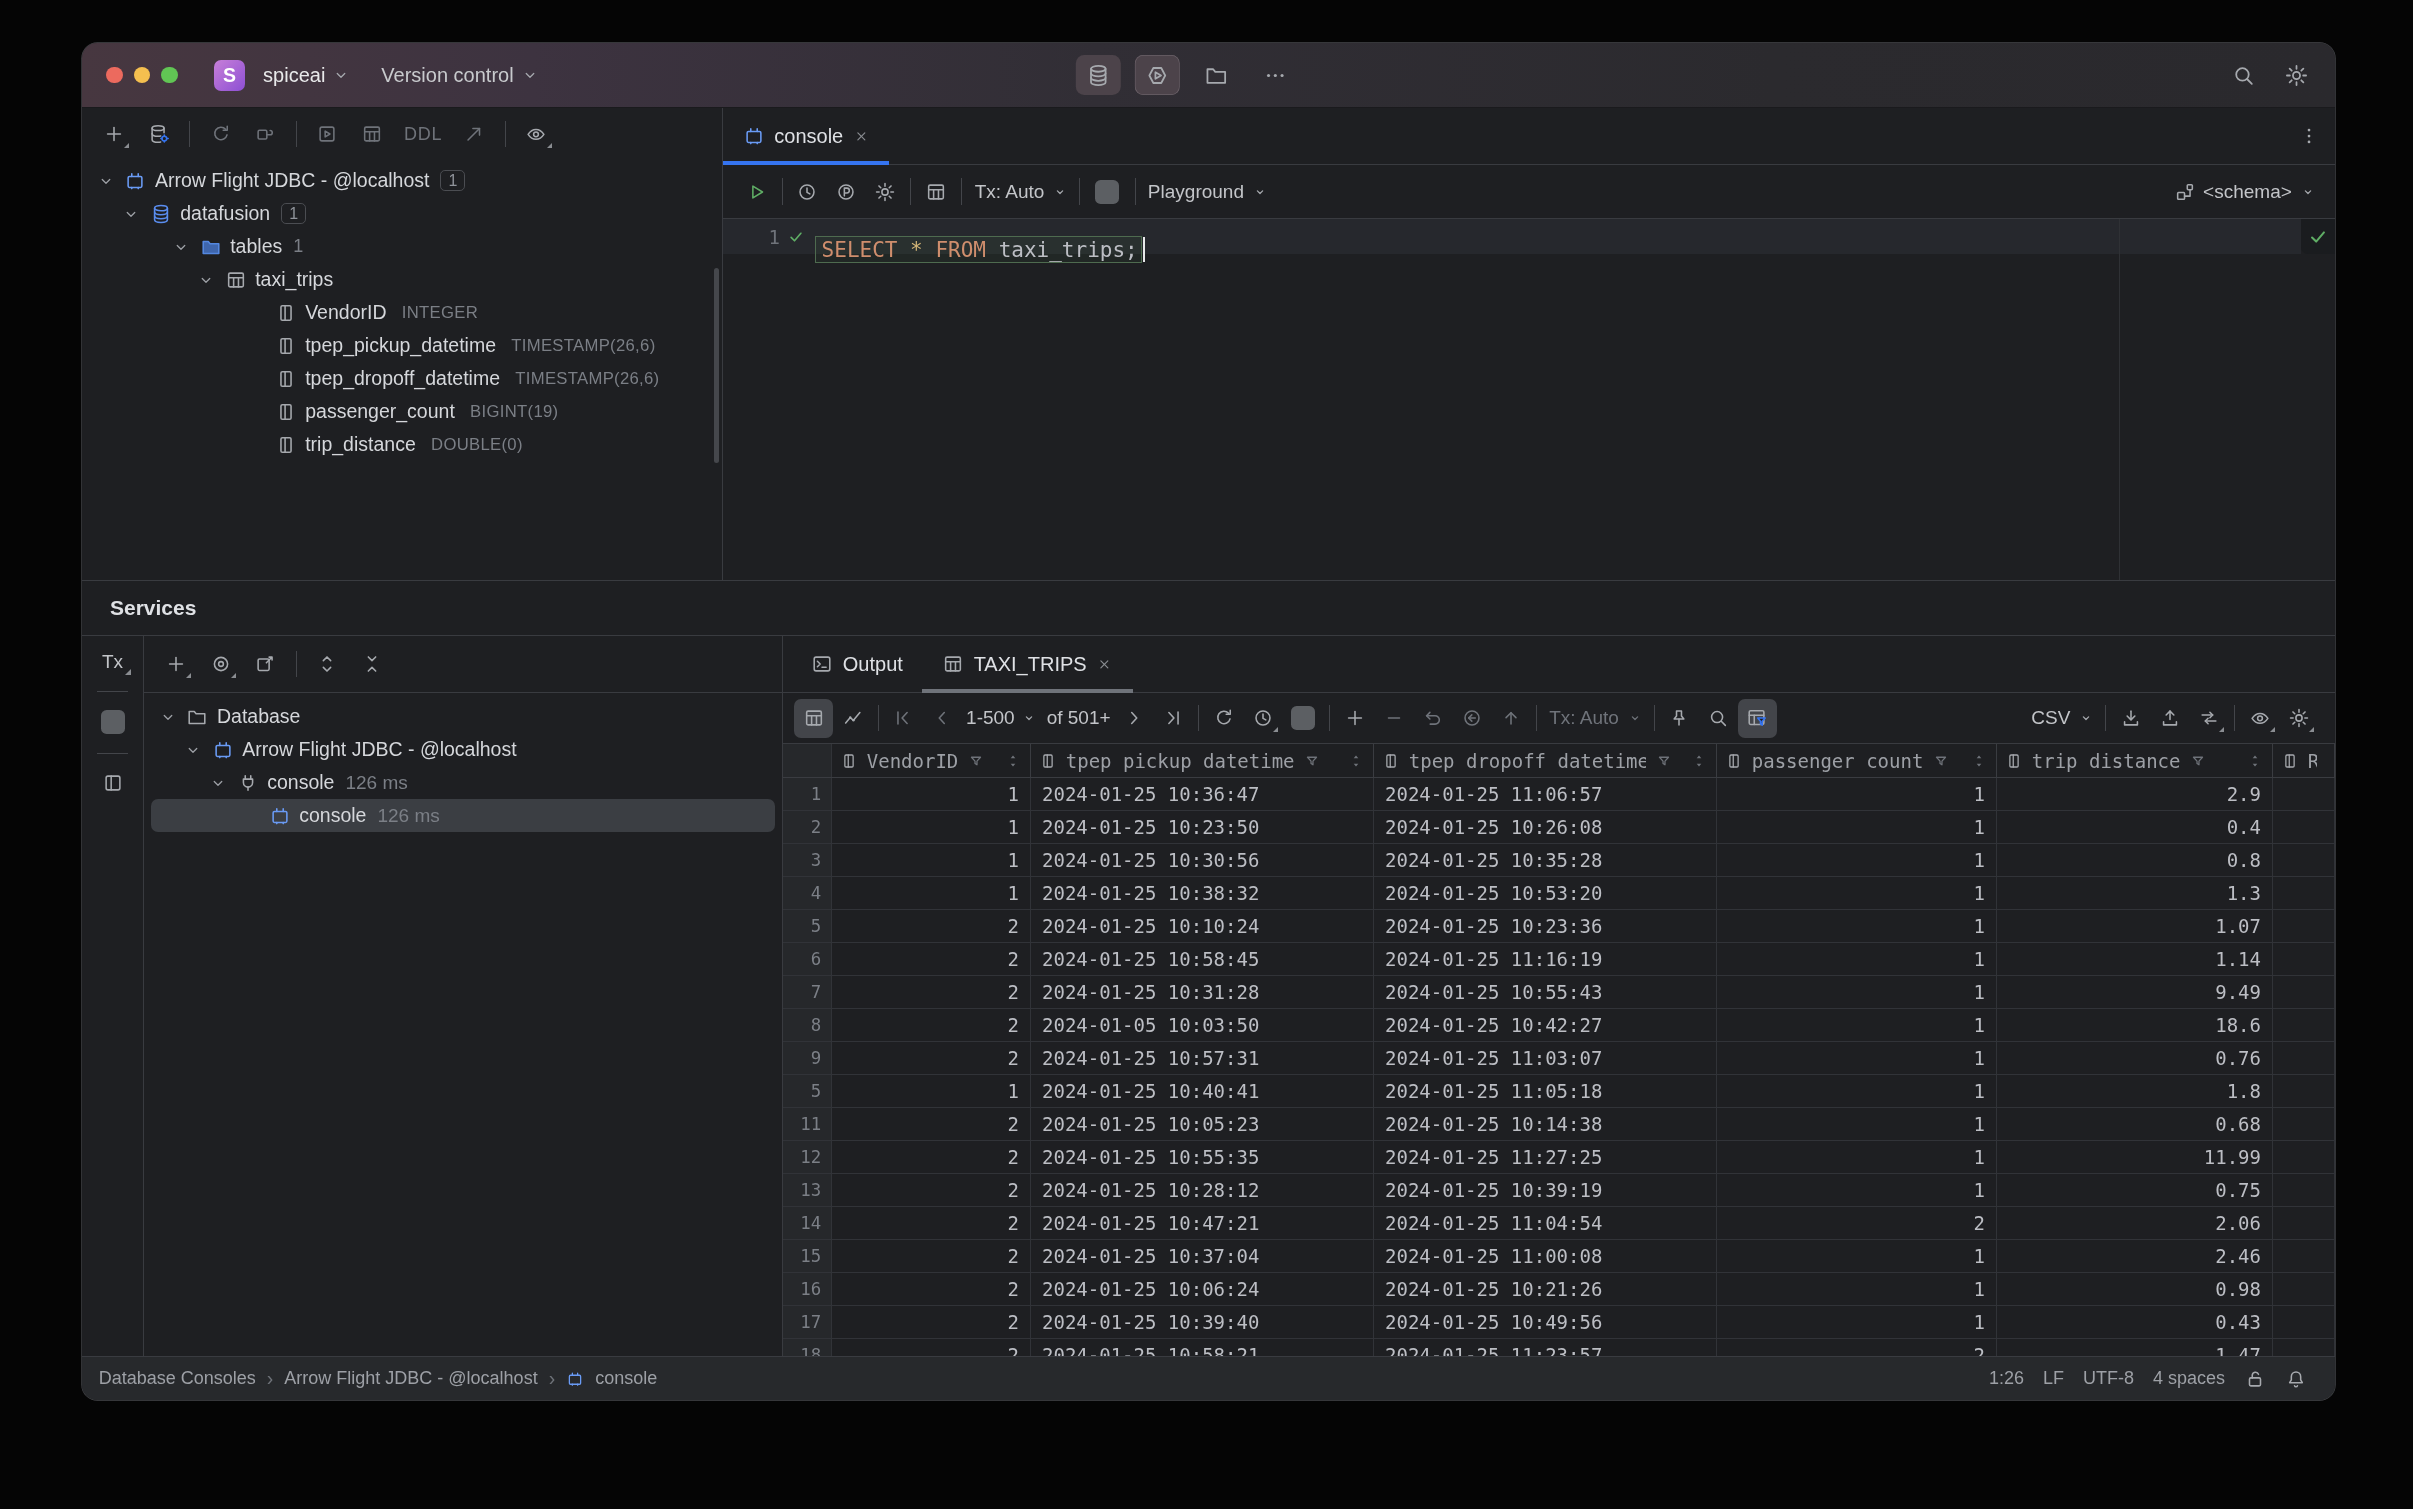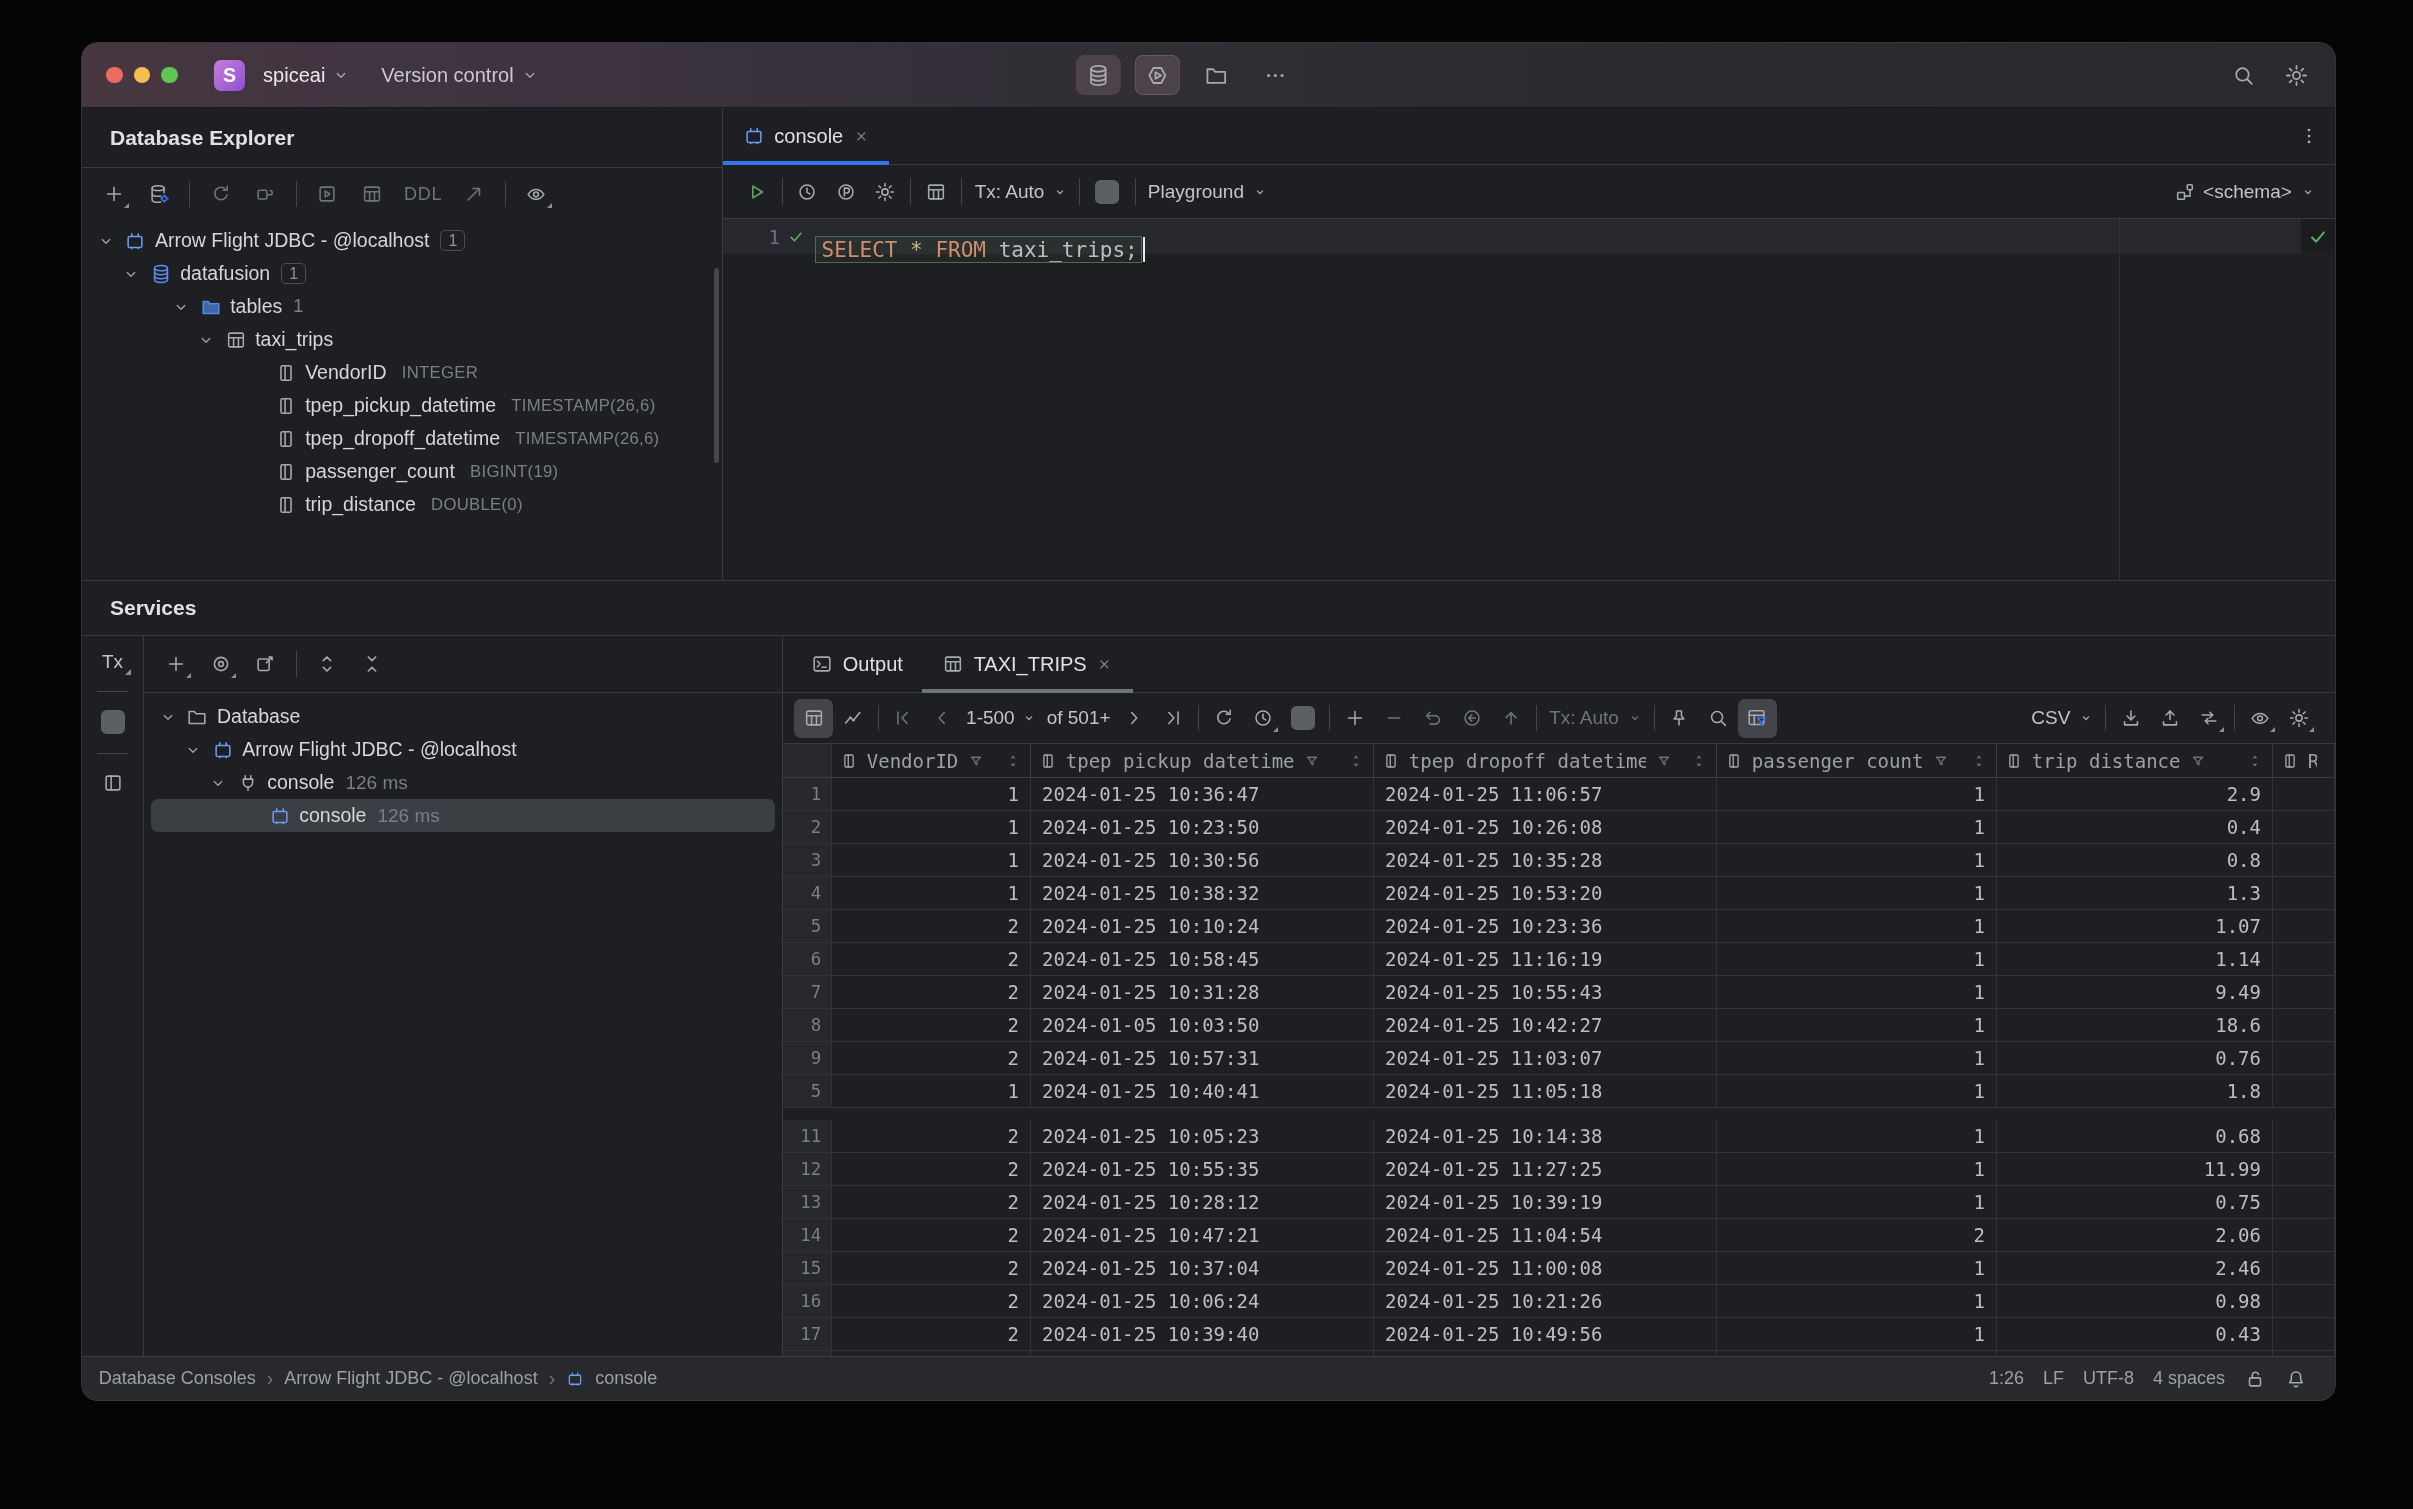--- a/index.html
+++ b/index.html
@@ -200,21 +200,20 @@
             <circle cx="12" cy="12" r="3.4"></circle>
             <path d="M12 2.8v2.8M12 18.4v2.8M2.8 12h2.8M18.4 12h2.8M5.4 5.4l2 2M16.6 16.6l2 2M18.6 5.4l-2 2M7.4 16.6l-2 2"></path>
           </svg>
         </span>
     </div>
   </div>
 
   <div class="toprow">
 
     <div class="leftpane">
-      <div class="pane-header">Database Explorer</div>
       <div class="toolbar">
         <span class="tbtn drop-corner">
             <span class="ic">
               <svg viewBox="0 0 24 24" fill="none" stroke="currentColor" stroke-width="1.7" stroke-linecap="round" stroke-linejoin="round">
                 <line x1="12" y1="5" x2="12" y2="19"></line>
                 <line x1="5" y1="12" x2="19" y2="12"></line>
               </svg>
             </span>
           </span>
         <span class="tbtn">
@@ -1117,21 +1116,21 @@
               </div>
               <div class="grow" style="grid-template-columns: 49px 199px 343px 343px 280px 276px minmax(0px, 1fr);">
                 <div class="cell gut">5</div>
                 <div class="cell r">1</div>
                 <div class="cell l">2024-01-25 10:40:41</div>
                 <div class="cell l">2024-01-25 11:05:18</div>
                 <div class="cell r">1</div>
                 <div class="cell r">1.8</div>
                 <div class="cell l"></div>
               </div>
-              <div class="grow" style="grid-template-columns: 49px 199px 343px 343px 280px 276px minmax(0px, 1fr); margin-top: 12px;">
+              <div class="grow" style="grid-template-columns: 49px 199px 343px 343px 280px 276px minmax(0px, 1fr);">
                 <div class="cell gut">11</div>
                 <div class="cell r">2</div>
                 <div class="cell l">2024-01-25 10:05:23</div>
                 <div class="cell l">2024-01-25 10:14:38</div>
                 <div class="cell r">1</div>
                 <div class="cell r">0.68</div>
                 <div class="cell l"></div>
               </div>
               <div class="grow" style="grid-template-columns: 49px 199px 343px 343px 280px 276px minmax(0px, 1fr);">
                 <div class="cell gut">12</div>

